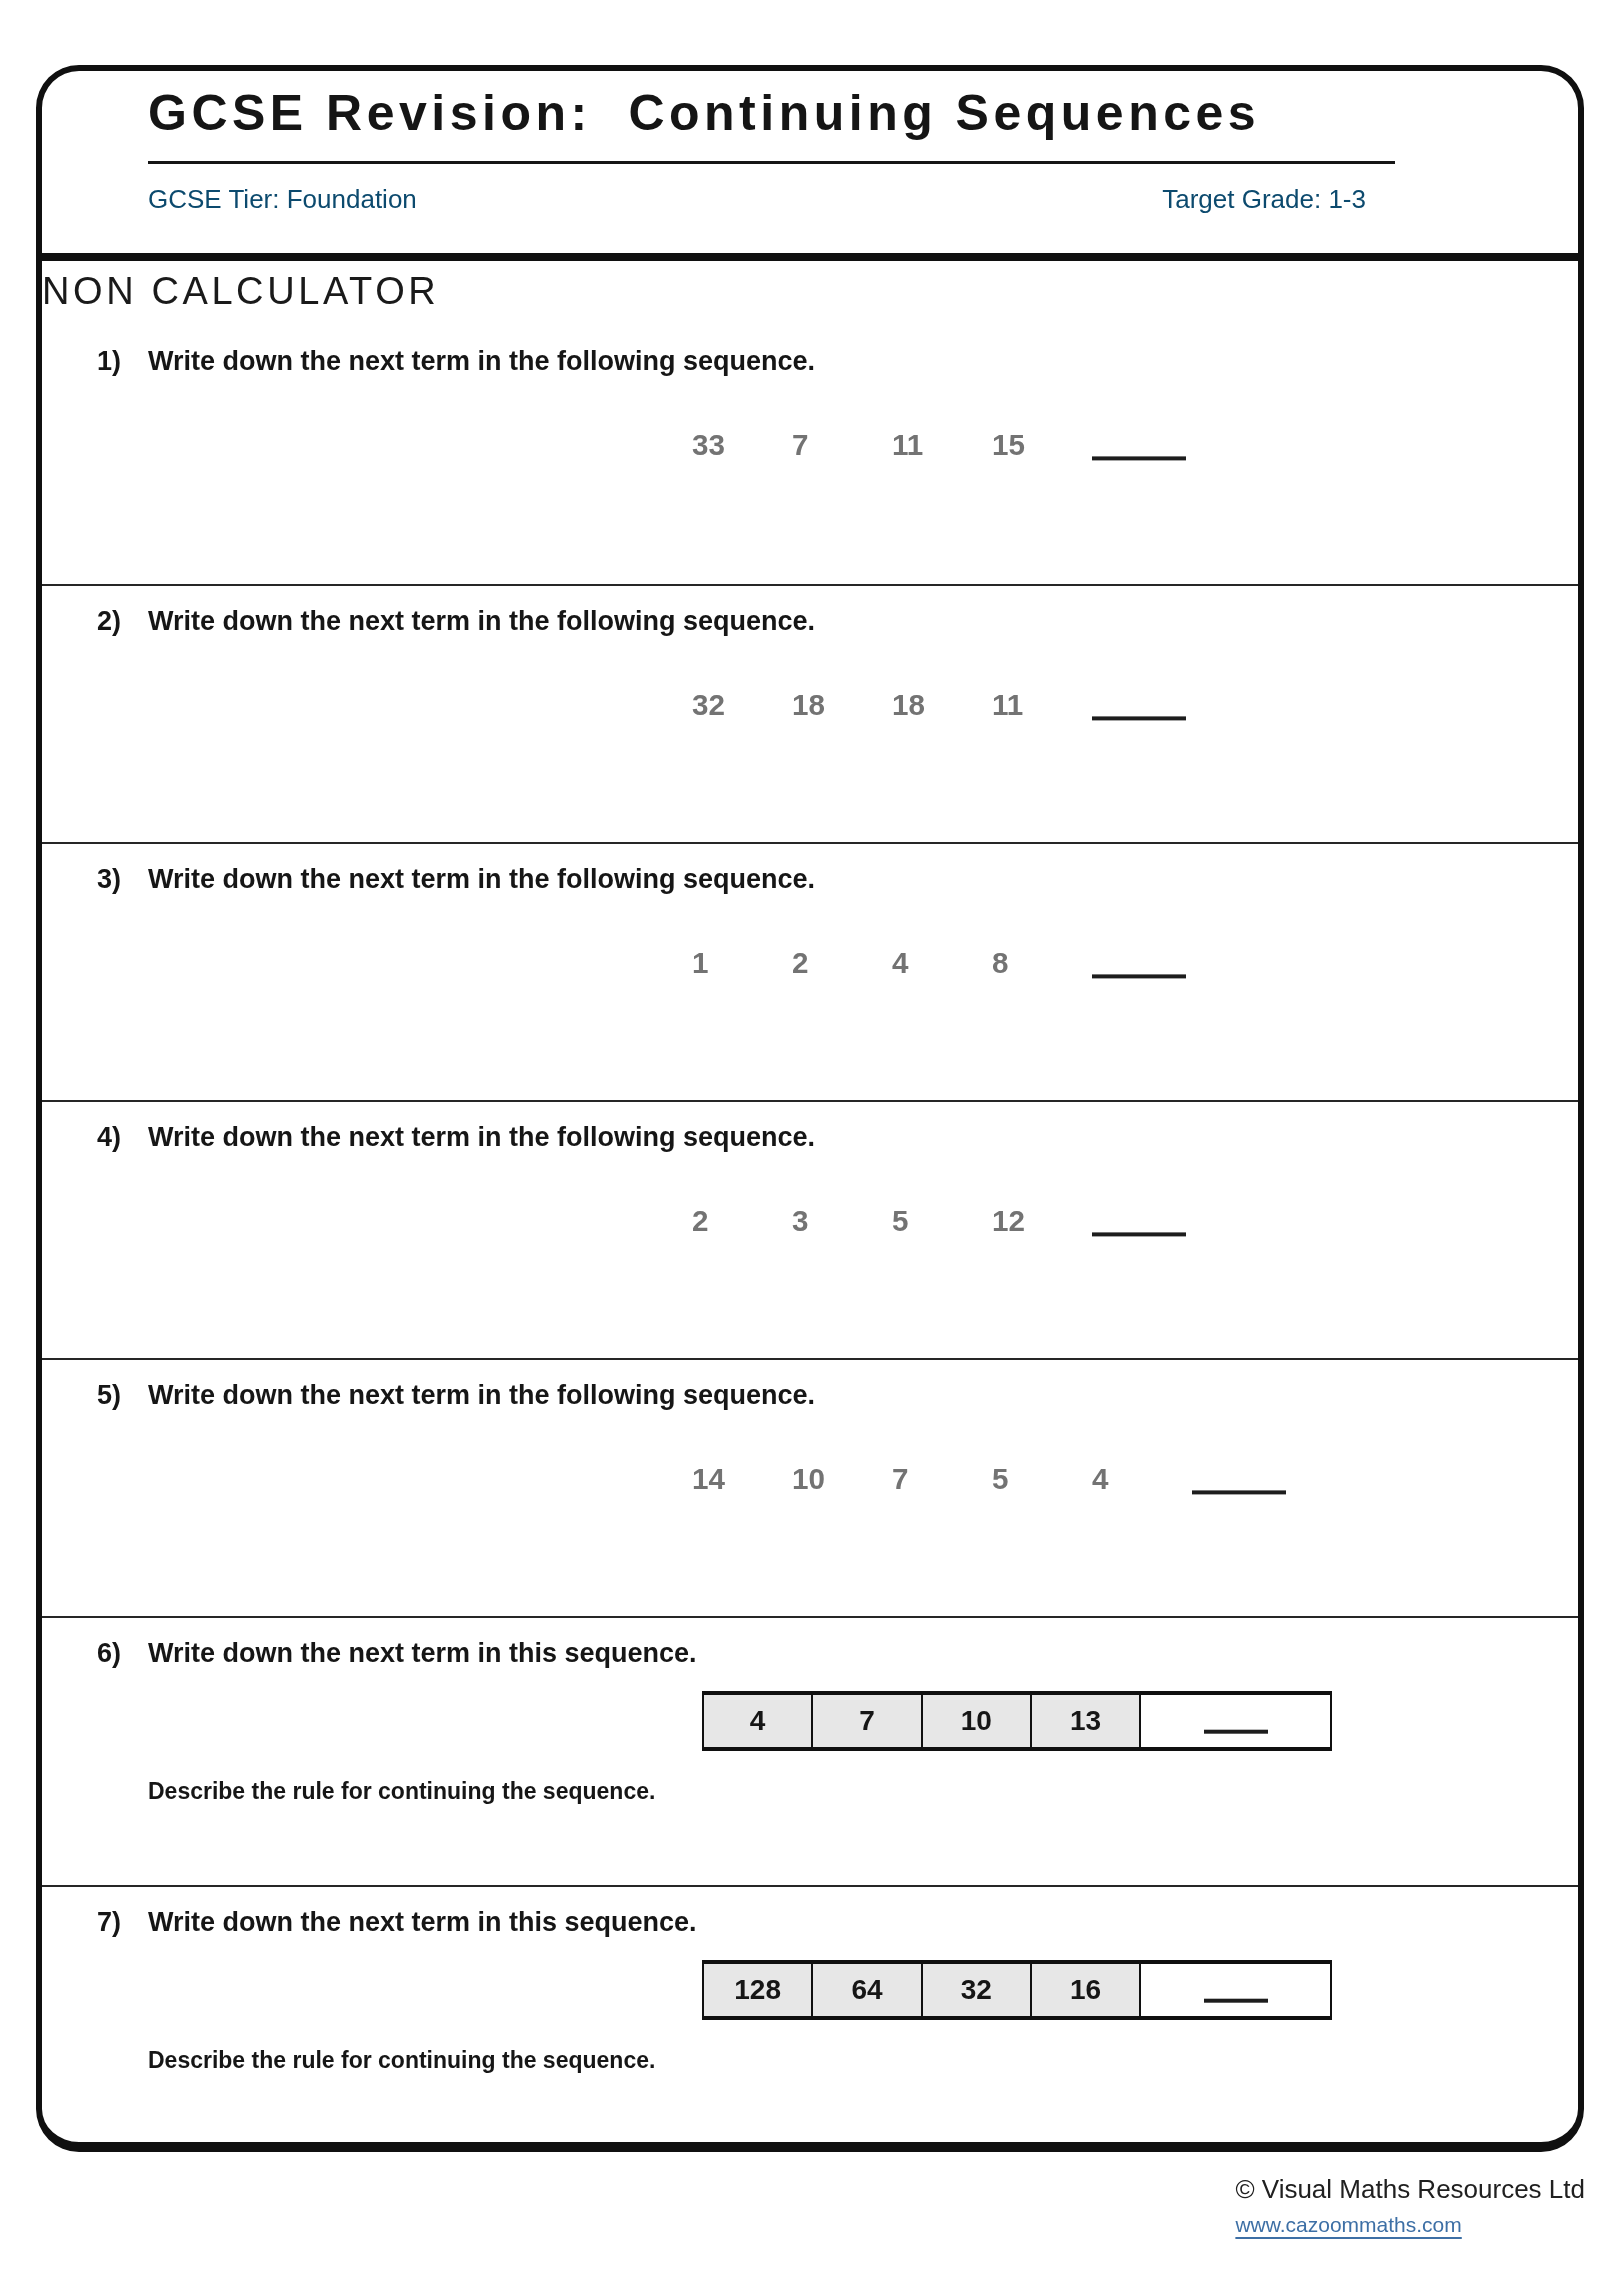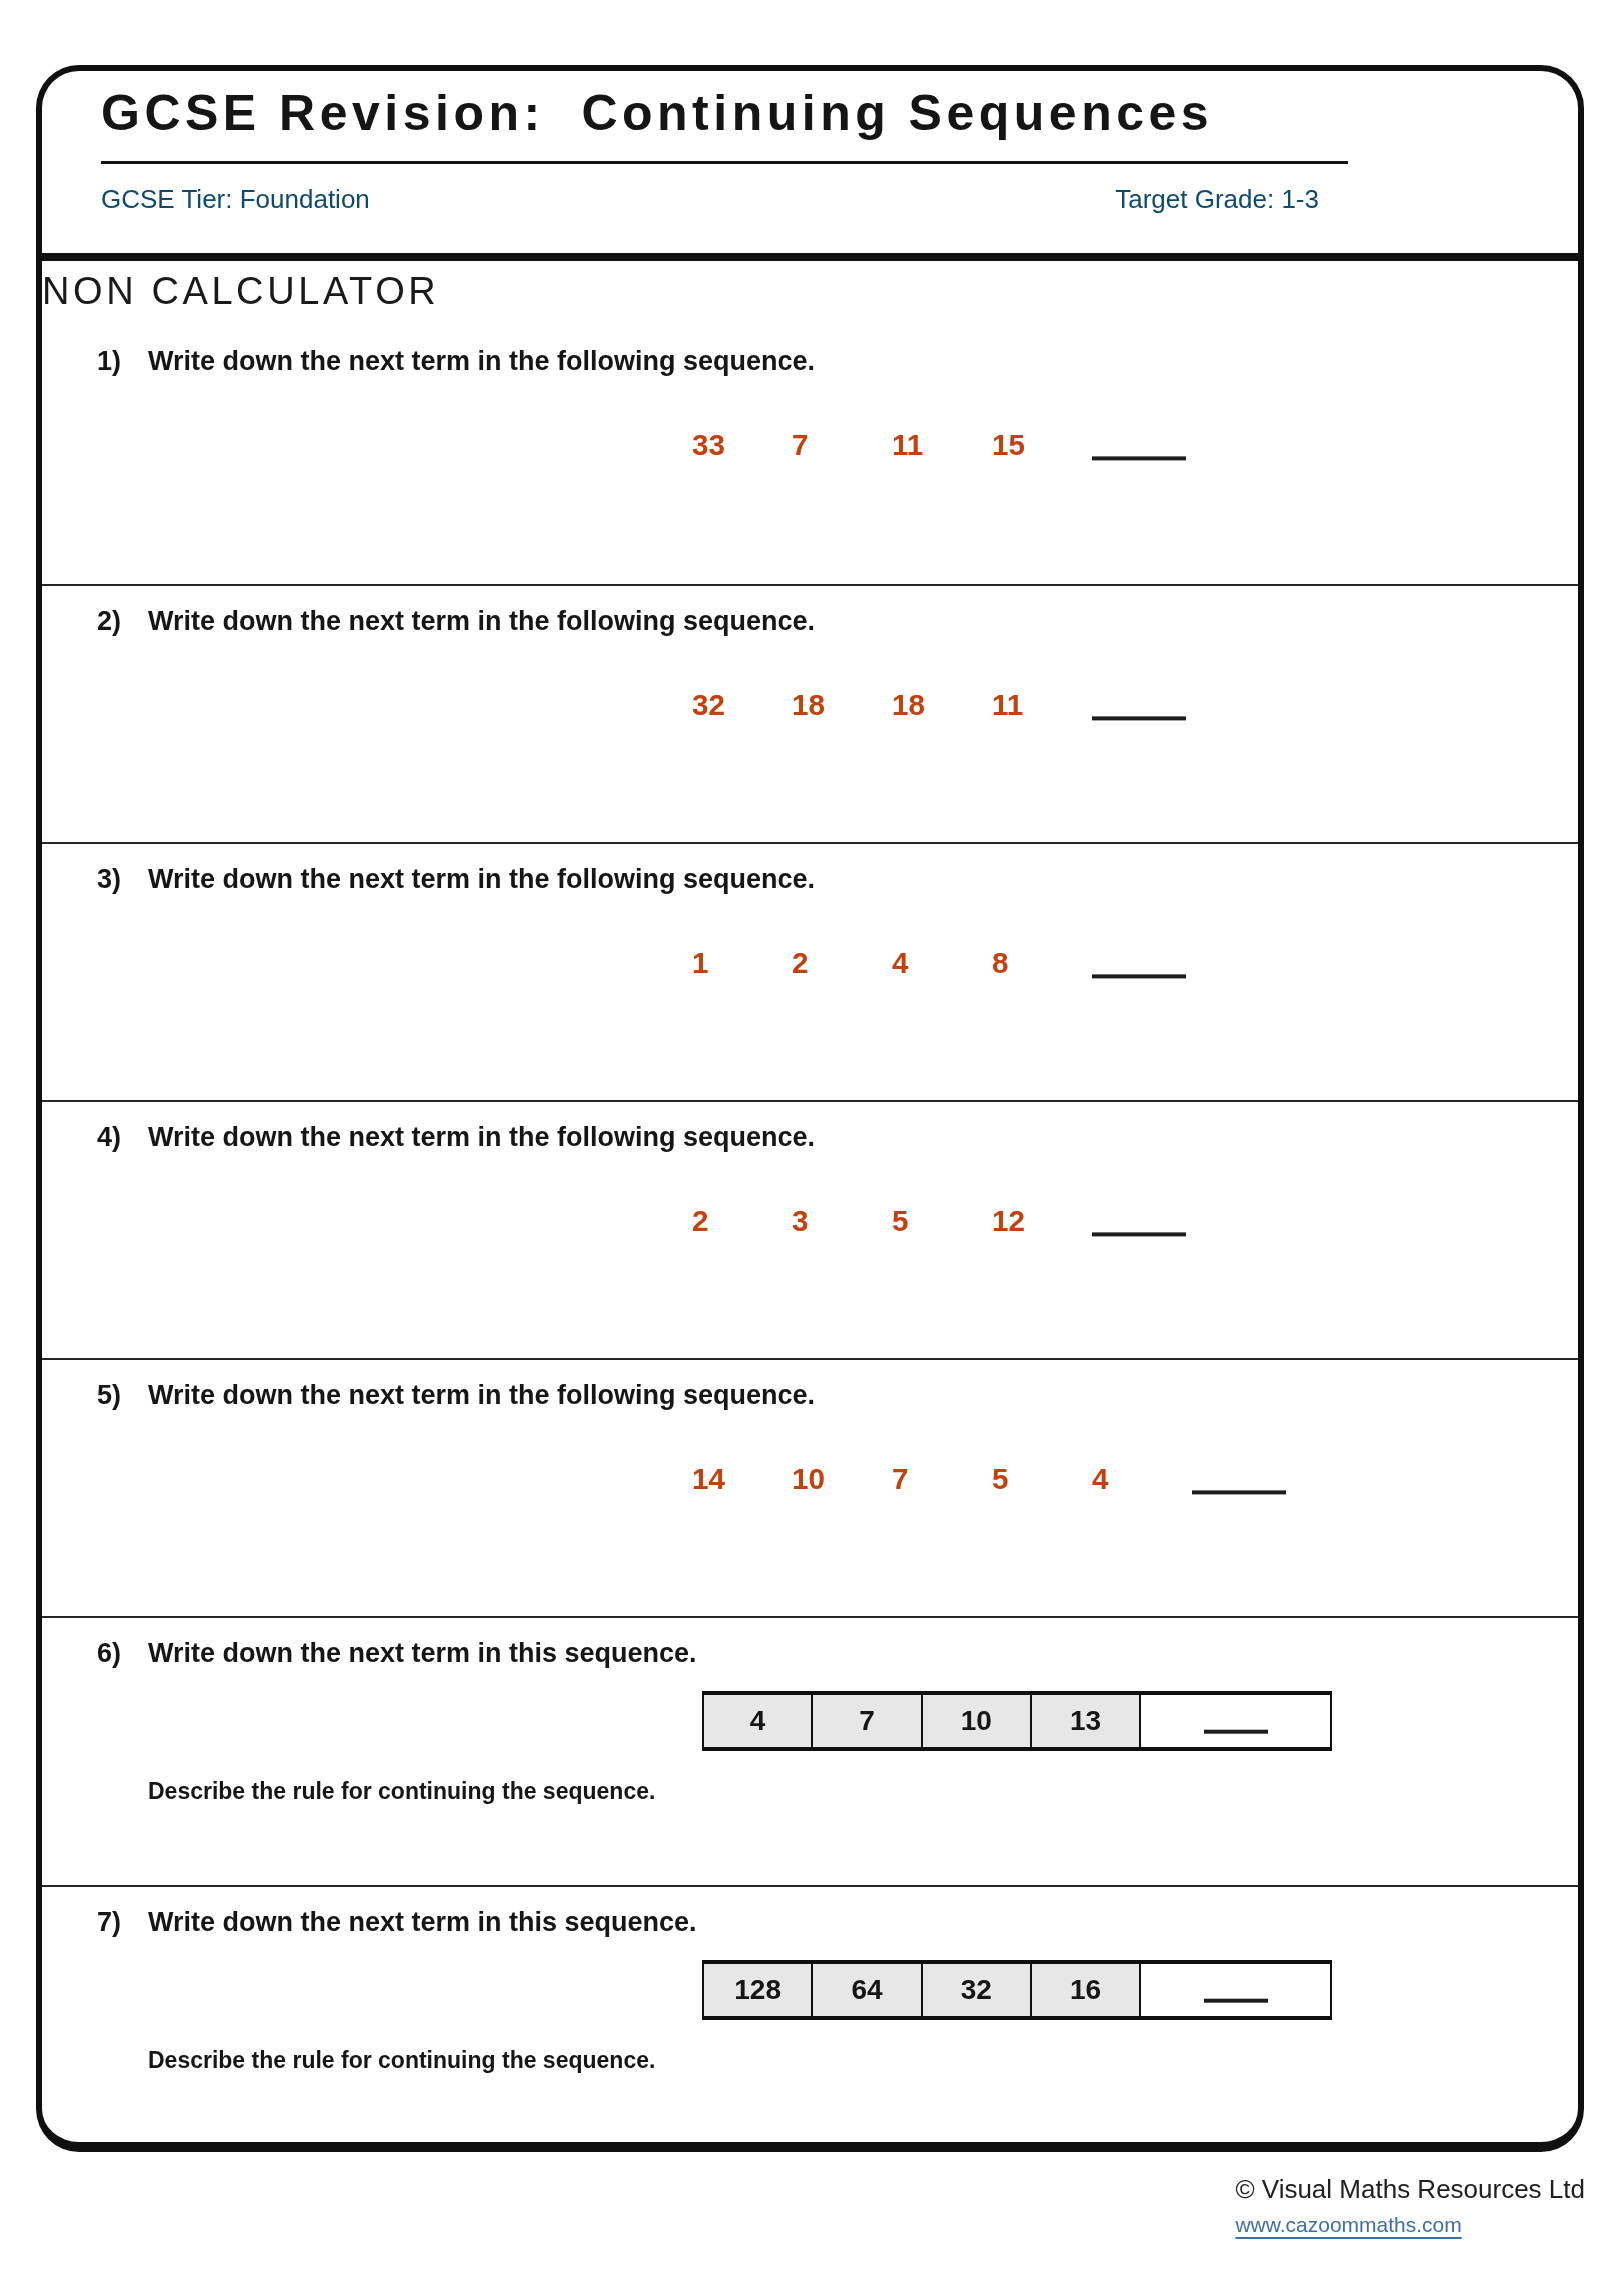--- a/index.html
+++ b/index.html
@@ -20,20 +20,21 @@
     border-bottom-width: 10.7px;
     border-radius: 43px;
     background: #fff;
   }
   
   .sheet-header {
     position: relative;
     height: 182px;
     box-sizing: border-box;
     padding: 14.3px 41px 0 59px;
+    margin-left: 47px;
   }
   .page-title {
     margin: 0;
     font-size: 50px;
     font-weight: bold;
     letter-spacing: 4.5px;
     line-height: 56px;
     white-space: pre;
     color: #151515;
   }
@@ -100,21 +101,21 @@
     color: #161616;
   }
   .q-num { width: 51px; flex: 0 0 51px; }
   
   .seq-inline {
     display: flex;
     align-items: baseline;
     margin: 50px 0 0 595px;
     font-size: 29.6px;
     font-weight: bold;
-    color: #c2410c;
+    color: #737373;
   }
   .seq-term { width: 100px; flex: 0 0 auto; min-width: 100px; }
   .blank-line {
     display: inline-block;
     width: 94px; height: 3.6px;
     background: #1d1d1d;
     transform: translateY(5.4px);
   }
   
   .seq-table {

